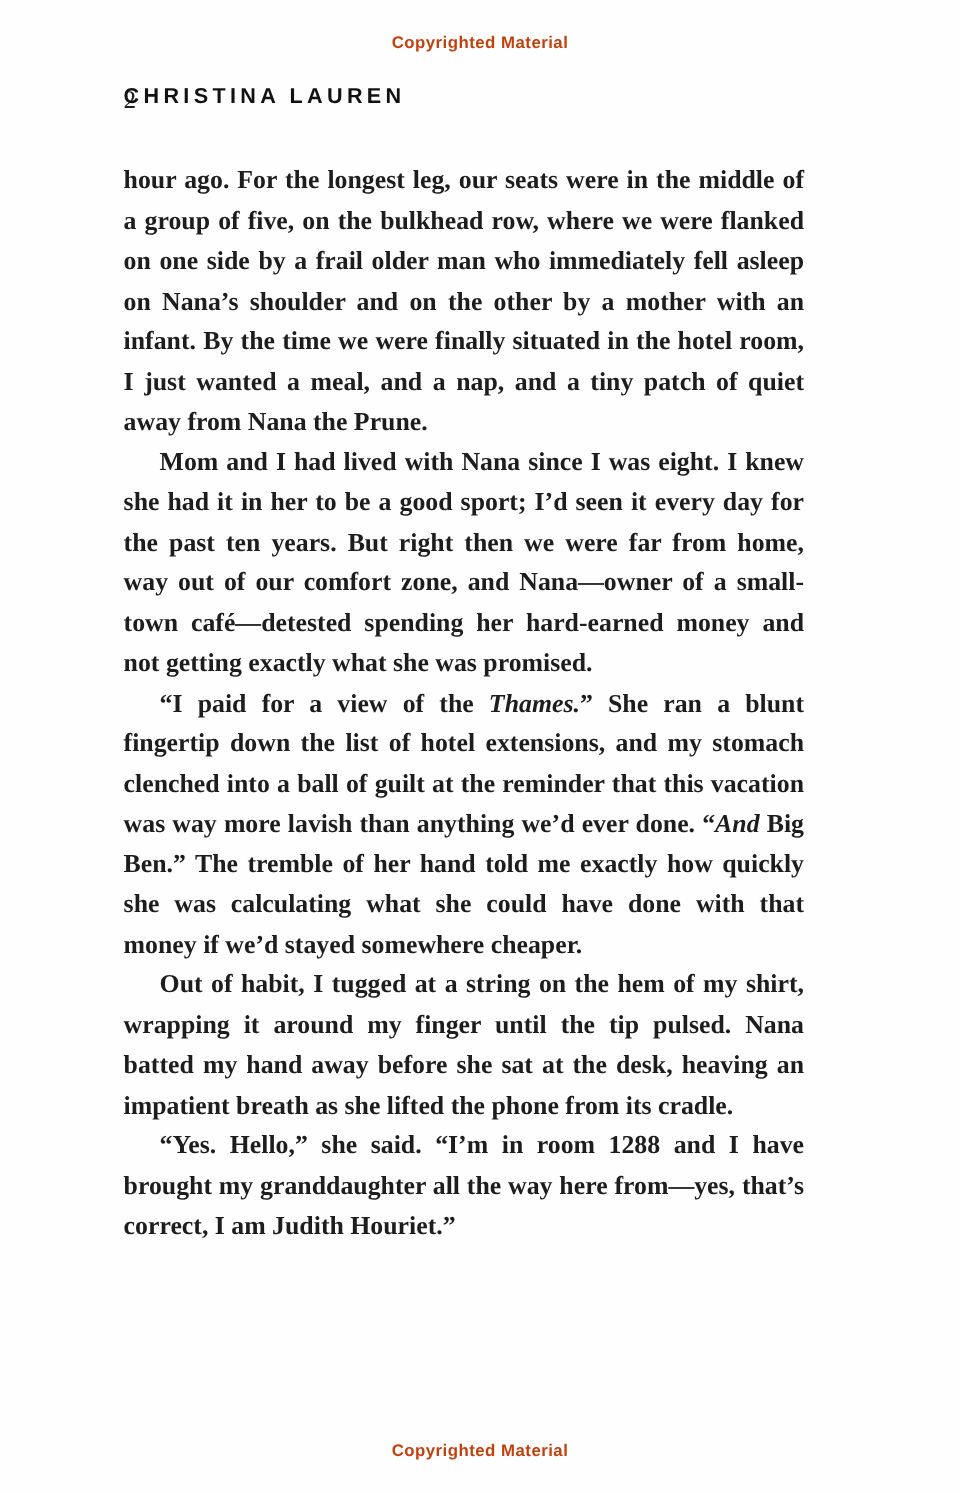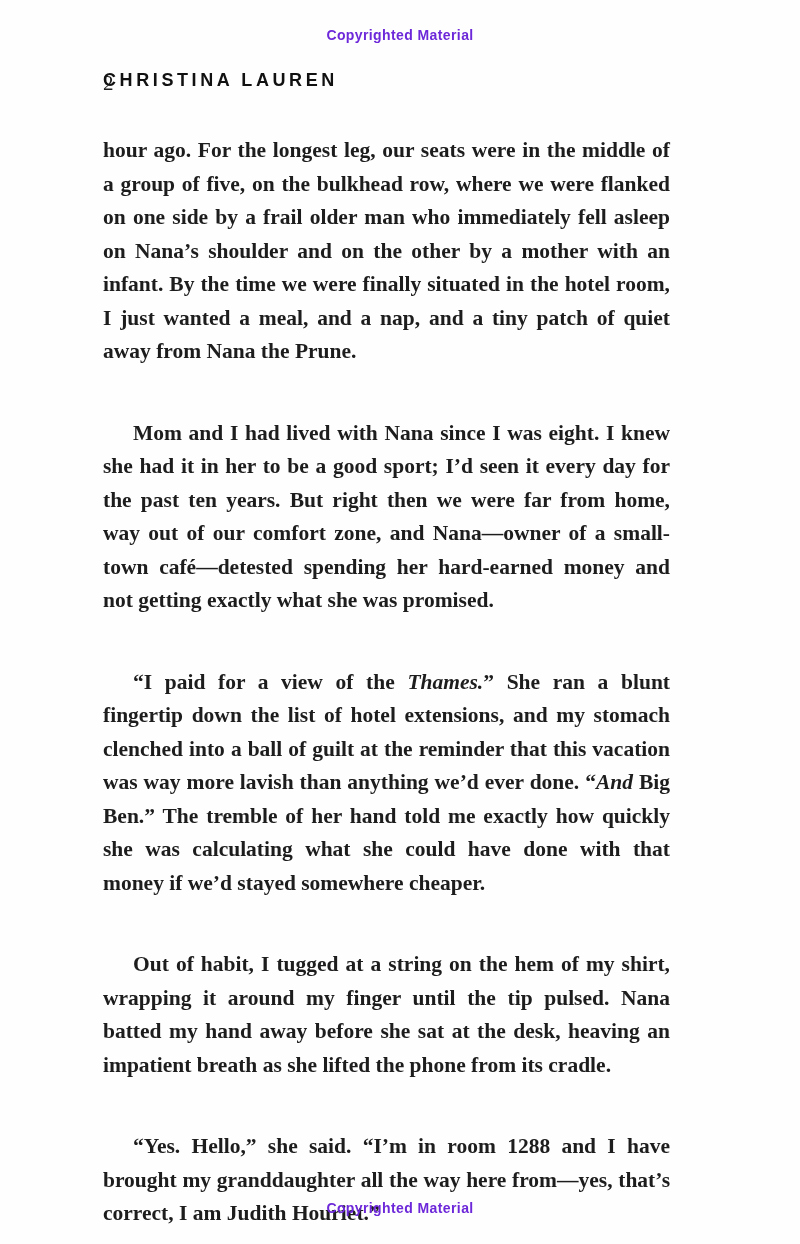--- a/index.html
+++ b/index.html
@@ -17,21 +17,21 @@
   }
   .notice {
     position: absolute;
     left: 0;
     width: 100%;
     text-align: center;
     font-family: "Liberation Sans", "DejaVu Sans", sans-serif;
     font-size: 14px;
     font-weight: 700;
     letter-spacing: 0.4px;
-    color: #6d28d9;
+    color: #c2410c;
   }
   .notice.top { top: 27px; }
   .notice.bottom { top: 1200px; }
 
   .header {
     position: absolute;
     top: 70px;
     left: 103px;
     width: 567px;
     height: 28px;
@@ -67,21 +67,20 @@
     hyphens: auto;
     font-weight: bold;
     -webkit-hyphens: auto;
   }
   .body-text p {
     margin: 0;
     padding: 0;
   }
   .body-text p.indent {
     text-indent: 30px;
-    margin-top: 48px;
   }
   .body-text .i {
     font-style: italic;
   }
 </style>
 </head>
 <body>
 
 <div class="page">
   <div class="notice top">Copyrighted Material</div>

